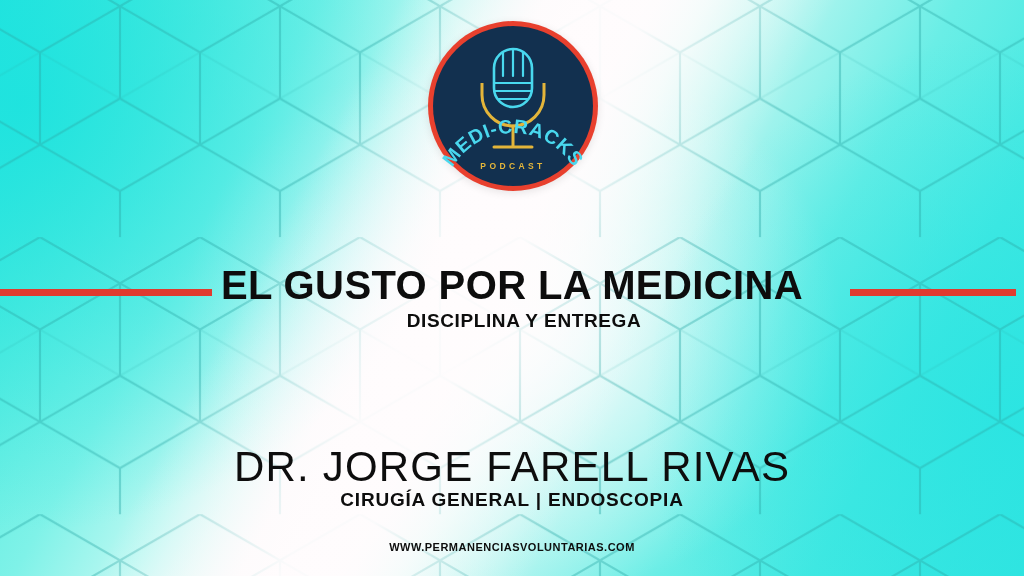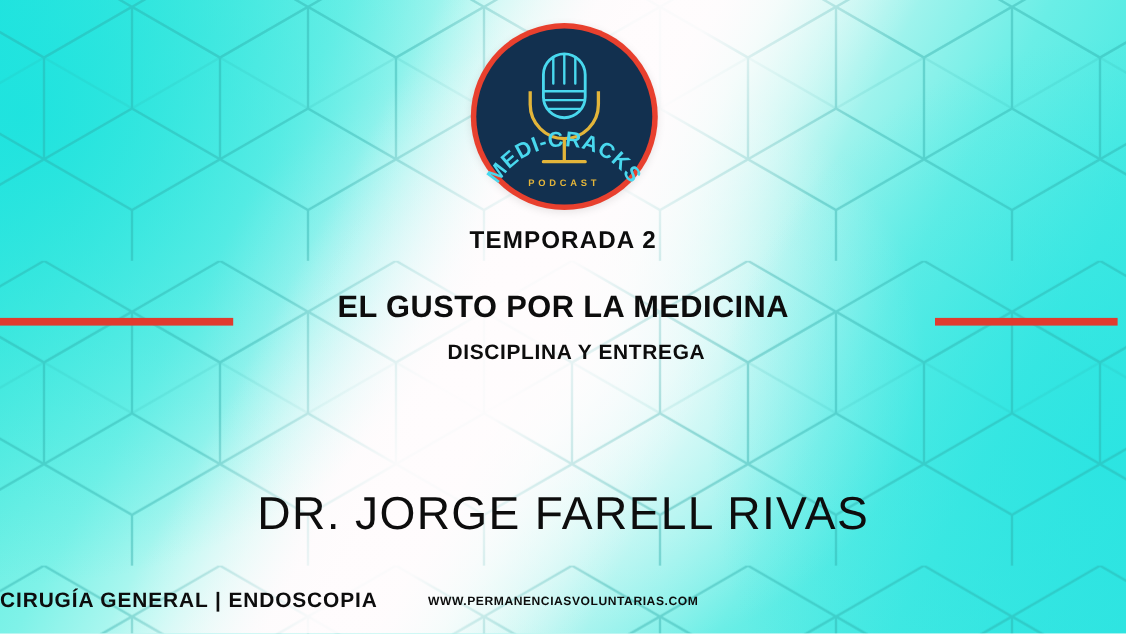--- a/index.html
+++ b/index.html
@@ -100,21 +100,21 @@
     font-size: 22px;
     font-weight: 700;
     letter-spacing: 1.0px;
     color: #0d0d0d;
   }
   .title {
     position: absolute;
     top: 265px;
     left: 0; right: 0;
     text-align: center;
-    font-size: 28px;
+    font-size: 40px;
     font-weight: 700;
     letter-spacing: 0.4px;
     color: #0d0d0d;
     line-height: 1.0;
     white-space: nowrap;
   }
   .subtitle {
     position: absolute;
     top: 310px;
     left: 0; right: 0;
@@ -142,26 +142,25 @@
     font-size: 42px;
     font-weight: 400;
     letter-spacing: 1.2px;
     color: #0d0d0d;
     white-space: nowrap;
   }
   .speciality {
     position: absolute;
     top: 489px;
     left: 0; right: 0;
-    text-align: left;
+    text-align: center;
     font-size: 19px;
     font-weight: 700;
     letter-spacing: 0.8px;
     color: #0d0d0d;
-    margin-top: 47px;
   }
   .website {
     position: absolute;
     top: 541px;
     left: 0; right: 0;
     text-align: center;
     font-size: 11px;
     font-weight: 700;
     letter-spacing: 0.5px;
     color: #0d0d0d;
@@ -224,21 +223,20 @@
           <path id="arcpath" d="M25,146 A70,70 0 0 1 145,146" fill="none"></path>
         </defs>
         <text font-family="Liberation Sans, sans-serif" font-size="19.5" font-weight="700" fill="#49d8ee" letter-spacing="0.6">
           <textPath href="#arcpath" startOffset="50%" text-anchor="middle">MEDI-CRACKS</textPath>
         </text>
         <text x="85" y="148" font-family="Liberation Sans, sans-serif" font-size="8.5" font-weight="700" fill="#e3b53a" letter-spacing="3.4" text-anchor="middle">PODCAST</text>
       </svg>
     </div>
   </div>
 
-  <div class="season">TEMPORADA 2</div>
 
   <div class="rule rule-left"></div>
   <div class="rule rule-right"></div>
 
   <div class="title">EL GUSTO POR LA MEDICINA</div>
   <div class="subtitle">DISCIPLINA Y ENTREGA</div>
 
   <div class="speaker">DR. JORGE FARELL RIVAS</div>
   <div class="speciality">CIRUGÍA GENERAL | ENDOSCOPIA</div>
 

